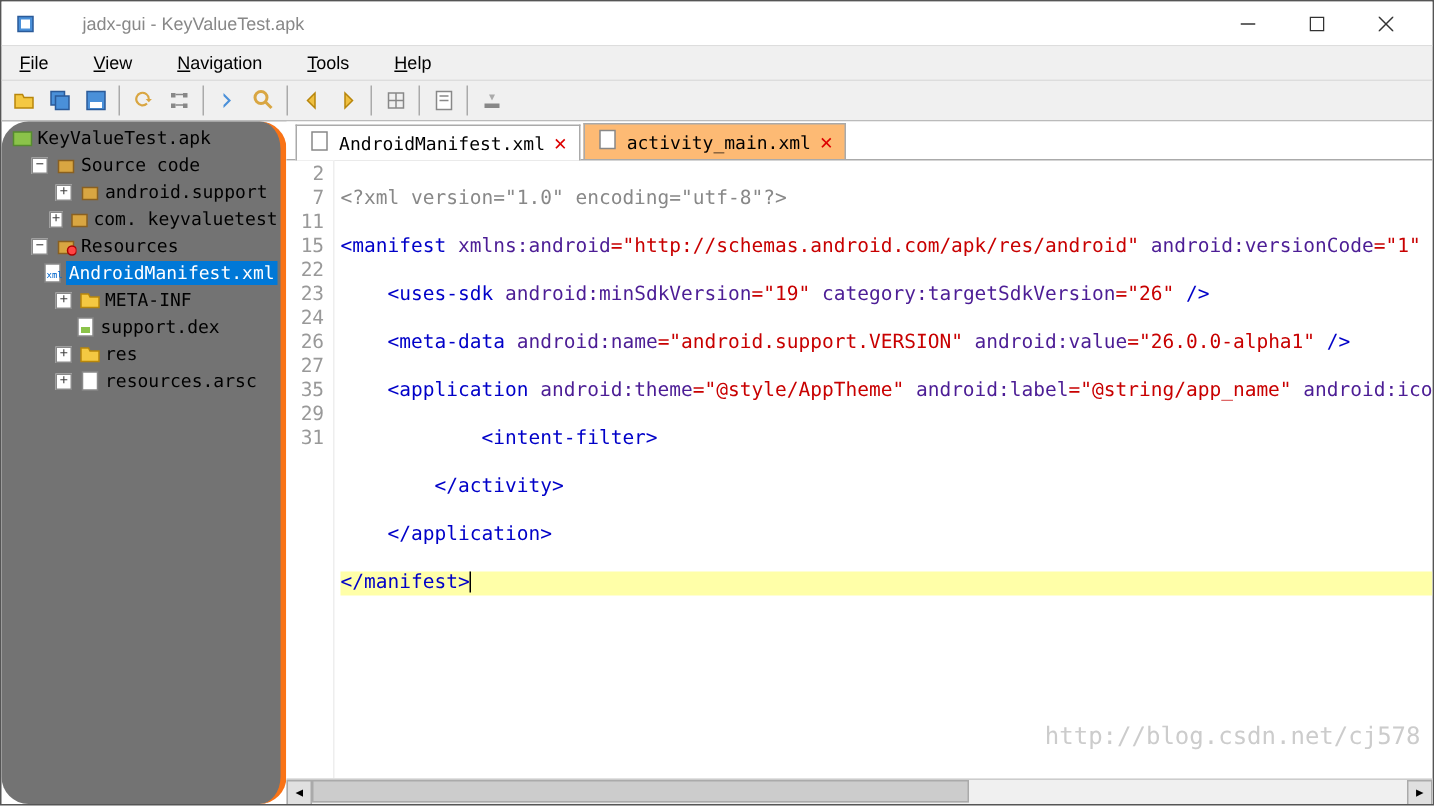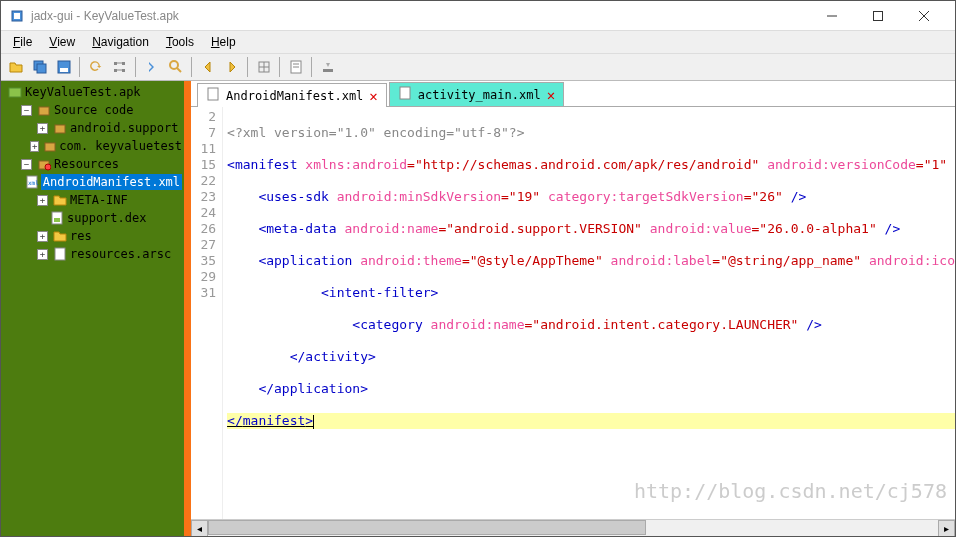--- a/index.html
+++ b/index.html
@@ -1,54 +1,54 @@
 <!DOCTYPE html>
 <html><head>
 <meta charset="utf-8">
 <style>
 * { box-sizing: border-box; margin: 0; padding: 0; }
 body { font-family: "Microsoft Sans Serif", Tahoma, sans-serif; font-size: 12px; background: #fff; width: 956px; height: 537px; overflow: hidden; border: 1px solid #555; }
-.titlebar { height: 30px; background: #fff; display: flex; align-items: center; padding: 0 8px; border-bottom: 1px solid #ddd; }
+.titlebar { height: 30px; background: #fff; display: flex; align-items: center; padding: 0 8px; border-bottom: 1px solid #ddd; gap: 24px; }
 .titlebar-icon { width: 16px; height: 16px; margin-right: 6px; display: inline-flex; align-items: center; justify-content: center; }
 .titlebar-text { flex: 1; color: #888; font-size: 12px; }
 .win-controls { display: flex; gap: 0; }
 .win-btn { width: 46px; height: 30px; display: flex; align-items: center; justify-content: center; color: #666; cursor: pointer; }
-.menubar { height: 22px; display: flex; align-items: center; padding: 0 6px; gap: 5px; background: #f0f0f0; }
+.menubar { height: 22px; display: flex; align-items: center; padding: 0 6px; gap: 18px; background: #f0f0f0; }
 .menu-item { padding: 2px 6px; cursor: pointer; }
 .menu-item u { text-decoration: underline; }
 .toolbar { height: 28px; background: #f0f0f0; border-top: 1px solid #ddd; border-bottom: 1px solid #bbb; display: flex; align-items: center; padding: 0 4px; gap: 2px; }
 .tool-btn { width: 22px; height: 22px; display: flex; align-items: center; justify-content: center; cursor: pointer; border: 1px solid transparent; }
 .tool-sep { width: 2px; height: 20px; border-left: 1px solid #aaa; margin: 0 2px; }
 .main { display: flex; height: 455px; }
-.sidebar { width: 258px; border-right: 7px solid #f97316; background: #4d7c0f; overflow: auto; padding: 2px; }
+.sidebar { width: 258px; border-right: 4px solid #f97316; background: #737373; overflow: auto; padding: 2px; border-radius: 18px; }
 .tree-node { white-space: nowrap; padding: 1px 0 1px 4px; display: flex; align-items: center; gap: 2px; cursor: pointer; font-family: "SimSun", "NSimSun", monospace; font-size: 12px; line-height: 16px; }
 .tree-node.selected .tree-label { background: #0078d7; color: #fff; padding: 0 2px; }
 .tree-indent { display: inline-block; }
 .expander { width: 11px; height: 11px; border: 1px solid #888; display: inline-flex; align-items: center; justify-content: center; font-size: 9px; line-height: 9px; color: #444; background: #fff; cursor: pointer; margin-right: 2px; }
 .node-icon { width: 16px; height: 16px; display: inline-flex; align-items: center; justify-content: center; }
 .content { flex: 1; display: flex; flex-direction: column; background: #fff; }
 .tabs { height: 26px; display: flex; align-items: flex-end; border-bottom: 1px solid #aaa; padding-left: 6px; gap: 2px; }
-.tab { display: flex; align-items: center; gap: 6px; padding: 3px 8px; border: 1px solid #aaa; border-bottom: none; background: #5eead4; cursor: pointer; font-family: "SimSun", "NSimSun", monospace; font-size: 12px; }
+.tab { display: flex; align-items: center; gap: 6px; padding: 3px 8px; border: 1px solid #aaa; border-bottom: none; background: #fdba74; cursor: pointer; font-family: "SimSun", "NSimSun", monospace; font-size: 12px; }
 .tab.active { background: #fff; position: relative; top: 1px; }
 .tab-close { color: #d00; font-weight: bold; cursor: pointer; font-size: 14px; }
 .editor { flex: 1; display: flex; overflow: hidden; font-family: Consolas, monospace; font-size: 13px; }
 .gutter { width: 32px; background: #fff; text-align: right; color: #999; padding: 2px 6px 0 0; line-height: 16px; border-right: 1px solid #eee; }
 .code { flex: 1; padding: 2px 0 0 4px; line-height: 16px; white-space: pre; overflow: auto; position: relative; }
 .code-line { height: 16px; }
-.code-line.hl { background: #ffffa8; text-decoration: underline; }
+.code-line.hl { background: #ffffa8; }
 .t-gray { color: #888; }
 .t-tag { color: #0000c8; }
-.t-attr { color: #ec4899; }
+.t-attr { color: #4c1d95; }
 .t-str { color: #c80000; }
 .hscroll { height: 17px; background: #f0f0f0; border-top: 1px solid #ccc; display:flex; align-items:center; }
 .hscroll-btn { width:17px; height:17px; background:#e0e0e0; border:1px solid #aaa; display:flex; align-items:center; justify-content:center; font-size:10px; cursor:pointer; }
 .hscroll-track { flex:1; height:17px; background:#f0f0f0; position:relative; }
 .hscroll-thumb { position:absolute; left:0; top:0; width:60%; height:15px; background:#ccc; border:1px solid #aaa; }
 .cursor { display:inline-block; width:1px; height:14px; background:#000; vertical-align:middle; }
-.watermark { position:absolute; right:8px; bottom:20px; color:#ccc; font-family:monospace; font-size:20px; pointer-events:none; }
+.watermark { position:absolute; right:8px; bottom:20px; color:#ccc; font-family:monospace; font-size:16px; pointer-events:none; }
 </style>
 </head>
 <body>
 
 <div class="titlebar">
   <span class="titlebar-icon">
     <svg width="14" height="14">
         <rect x="2" y="2" width="10" height="10" fill="#4a90d9" stroke="#2a5a99"></rect>
         <rect x="4" y="4" width="6" height="6" fill="#fff"></rect>
       </svg>
@@ -301,21 +301,20 @@
         <div>29</div>
         <div>31</div>
       </div>
       <div class="code">
 <div class="code-line"><span class="t-gray">&lt;?xml version="1.0" encoding="utf-8"?&gt;</span></div>
 <div class="code-line"><span class="t-tag">&lt;</span><span class="t-tag">manifest</span><span class="t-attr"> xmlns:android</span><span class="t-str">="http://schemas.android.com/apk/res/android"</span><span class="t-attr"> android:versionCode</span><span class="t-str">="1"</span></div>
 <div class="code-line"><span class="t-tag">    &lt;</span><span class="t-tag">uses-sdk</span><span class="t-attr"> android:minSdkVersion</span><span class="t-str">="19"</span><span class="t-attr"> category:targetSdkVersion</span><span class="t-str">="26"</span><span class="t-tag"> /&gt;</span></div>
 <div class="code-line"><span class="t-tag">    &lt;</span><span class="t-tag">meta-data</span><span class="t-attr"> android:name</span><span class="t-str">="android.support.VERSION"</span><span class="t-attr"> android:value</span><span class="t-str">="26.0.0-alpha1"</span><span class="t-tag"> /&gt;</span></div>
 <div class="code-line"><span class="t-tag">    &lt;</span><span class="t-tag">application</span><span class="t-attr"> android:theme</span><span class="t-str">="@style/AppTheme"</span><span class="t-attr"> android:label</span><span class="t-str">="@string/app_name"</span><span class="t-attr"> android:ico</span></div>
 <div class="code-line"><span class="t-tag">            &lt;</span><span class="t-tag">intent-filter</span><span class="t-tag">&gt;</span></div>
-<div class="code-line"><span class="t-tag">                &lt;</span><span class="t-tag">category</span><span class="t-attr"> android:name</span><span class="t-str">="android.intent.category.LAUNCHER"</span><span class="t-tag"> /&gt;</span></div>
 <div class="code-line"><span class="t-tag">        &lt;/</span><span class="t-tag">activity</span><span class="t-tag">&gt;</span></div>
 <div class="code-line"><span class="t-tag">    &lt;/</span><span class="t-tag">application</span><span class="t-tag">&gt;</span></div>
 <div class="code-line hl"><span class="t-tag">&lt;/</span><span class="t-tag">manifest</span><span class="t-tag">&gt;</span><span class="cursor"></span></div>
         <div class="watermark">http://blog.csdn.net/cj578</div>
       </div>
     </div>
 
     <div class="hscroll">
       <div class="hscroll-btn">◂</div>
       <div class="hscroll-track">

